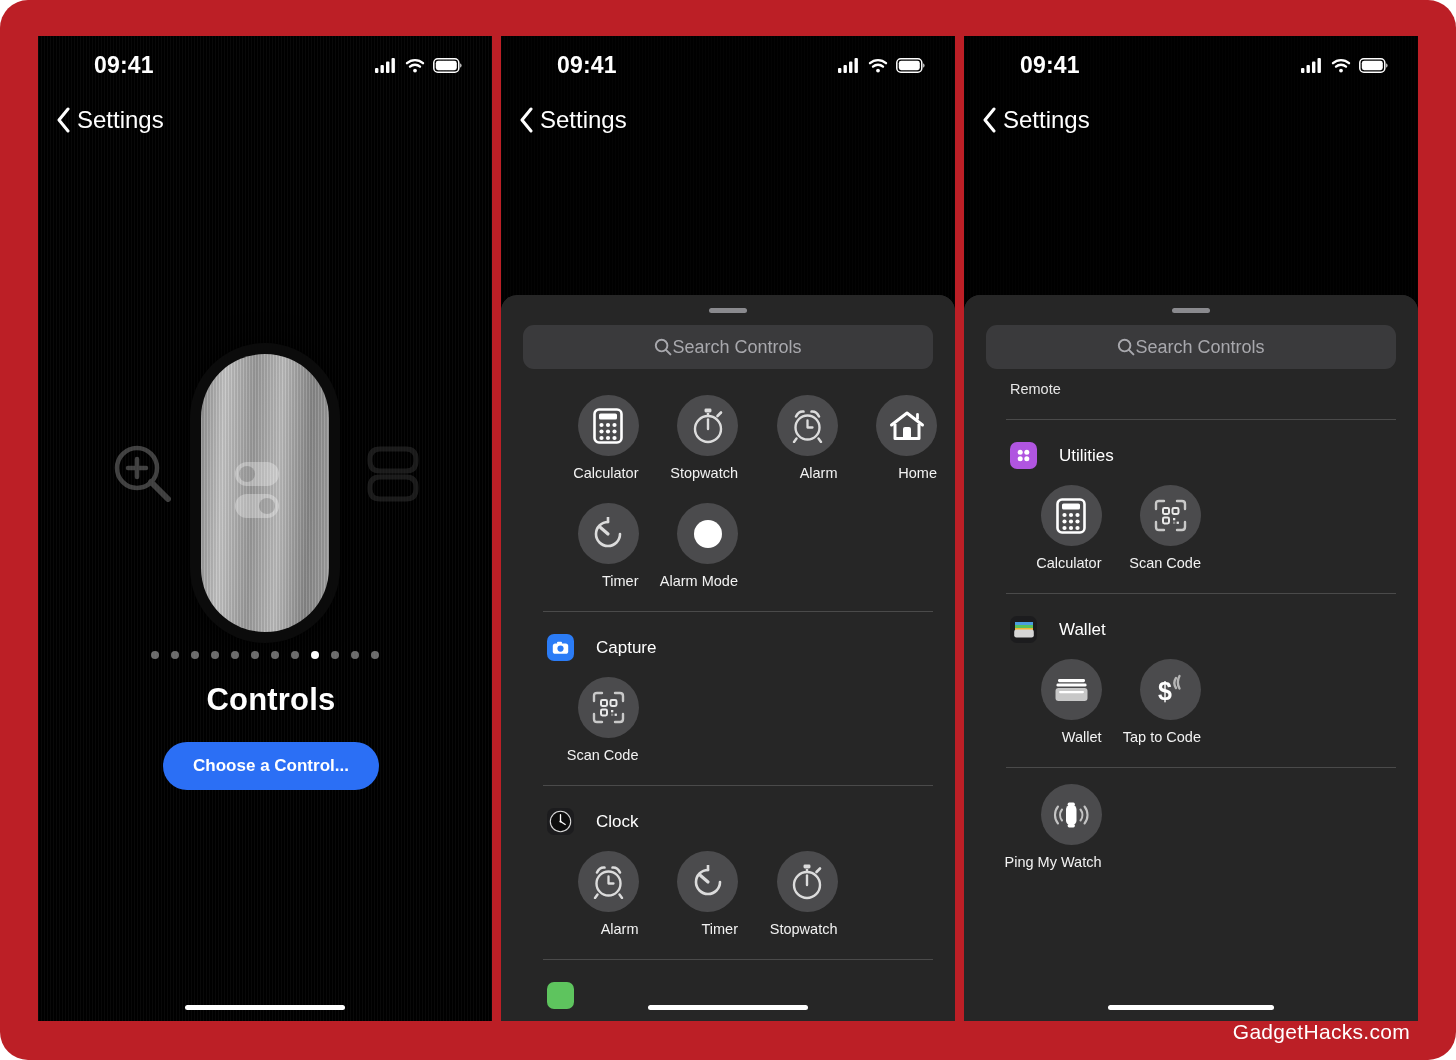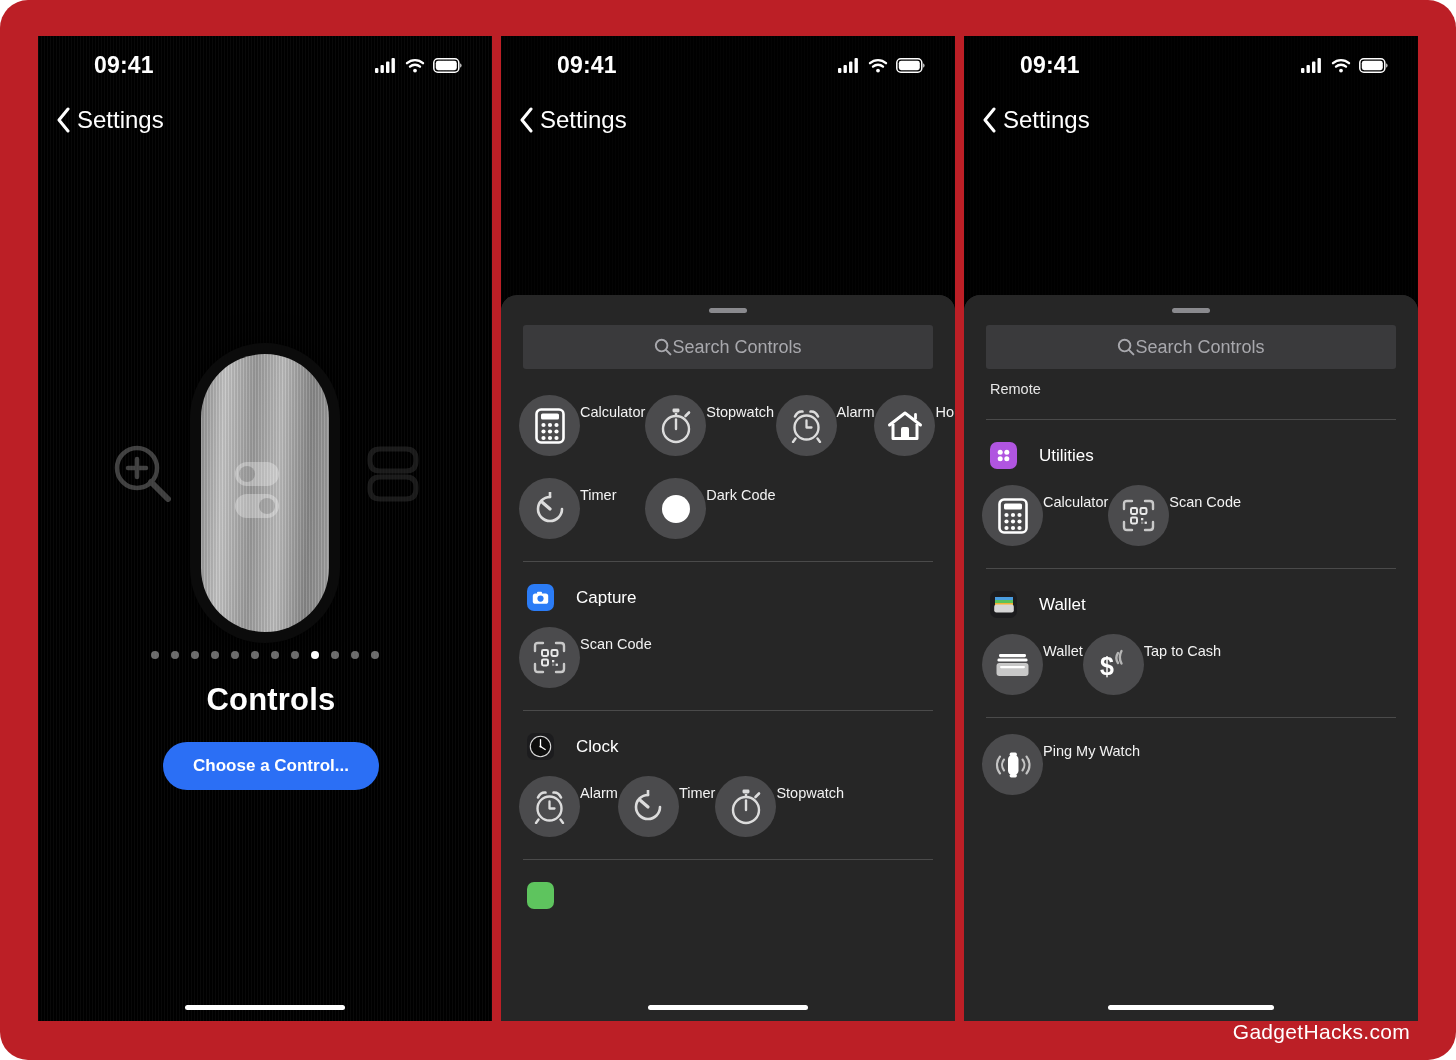--- a/index.html
+++ b/index.html
@@ -142,47 +142,48 @@
   }
   .sheet.p2 { top: 259px; }
   .sheet.p3 { top: 259px; }
   .grabber {
     width: 38px; height: 5px; border-radius: 3px;
     background: #8a8a8e;
     margin: 13px auto 0;
   }
   .searchbar {
     margin: 12px 22px 0;
-    height: 44px; border-radius: 3px;
+    height: 44px; border-radius: 11px;
     background: #3a3a3c;
     display: flex; align-items: center; justify-content: center; 
   }
   .searchbar .ph { color: #a8a8ad; font-size: 18px; }
 
   .sheet-head {
     position: absolute; left: 0; right: 0; top: 0;
     background: #262626; z-index: 4;
     border-radius: 16px 16px 0 0;
     padding-bottom: 10px;
   }
   .scroll {
     position: absolute; left: 0; right: 0; bottom: 0;
     overflow: hidden;
+    padding-left: 20px;
   }
   .scroll.p2 { top: 84px; }
   .scroll.p3 { top: 84px; }
 
   .grid {
     display: grid;
     grid-template-columns: repeat(4, 1fr);
     padding: 0 18px;
     row-gap: 6px;
   }
   .tile {
-    display: flex; align-items: flex-start;
+    display: flex; flex-direction: column; align-items: flex-end;
     padding-top: 16px;
   }
   .bubble {
     width: 61px; height: 61px; border-radius: 50%;
     background: #4b4b4d;
     display: flex; align-items: center; justify-content: center;
   }
   .tile-label {
     color: #f2f2f2; font-size: 14.5px; margin-top: 9px;
     text-align: center; white-space: nowrap;
@@ -426,21 +427,21 @@
               <div class="tile-label">Timer</div>
             </div>
 
             <div class="tile">
               <div class="bubble">
                 <svg width="34" height="34" viewBox="0 0 34 34">
                   <circle cx="17" cy="17" r="14" fill="#fff"></circle>
                   <path d="M17 3 A14 14 0 0 1 17 31 A9 9 0 0 0 17 3z" fill="#3a3a3a"></path>
                 </svg>
               </div>
-              <div class="tile-label">Dark Code</div>
+              <div class="tile-label">Alarm Mode</div>
             </div>
           </div>
 
           <div class="divider"></div>
 
           <div class="section-head">
             <div class="app-icon" style="background:#2b7cf6">
               <svg width="17" height="14" viewBox="0 0 17 14">
                 <rect x="0.8" y="2.4" width="15.4" height="10.4" rx="2.6" fill="#fff"></rect>
                 <circle cx="8.5" cy="7.6" r="3.1" fill="#2b7cf6"></circle>
@@ -647,21 +648,21 @@
               <div class="tile-label">Wallet</div>
             </div>
             <div class="tile">
               <div class="bubble">
                 <svg width="34" height="34" viewBox="0 0 34 34">
                   <text x="4" y="27" font-family="Liberation Sans, sans-serif" font-size="25" font-weight="700" fill="#fff">$</text>
                   <path d="M20 13 A9 9 0 0 1 20 3" stroke="#b5b5b5" stroke-width="2.4" fill="none" stroke-linecap="round" transform="translate(2,2)"></path>
                   <path d="M23.5 13.5 A13 13 0 0 1 23.5 1" stroke="#b5b5b5" stroke-width="2.4" fill="none" stroke-linecap="round" transform="translate(2,2)"></path>
                 </svg>
               </div>
-              <div class="tile-label">Tap to Cash</div>
+              <div class="tile-label">Tap to Code</div>
             </div>
           </div>
 
           <div class="divider"></div>
 
 
           <div class="grid">
             <div class="tile">
               <div class="bubble">
                 <svg width="38" height="30" viewBox="0 0 38 30">

